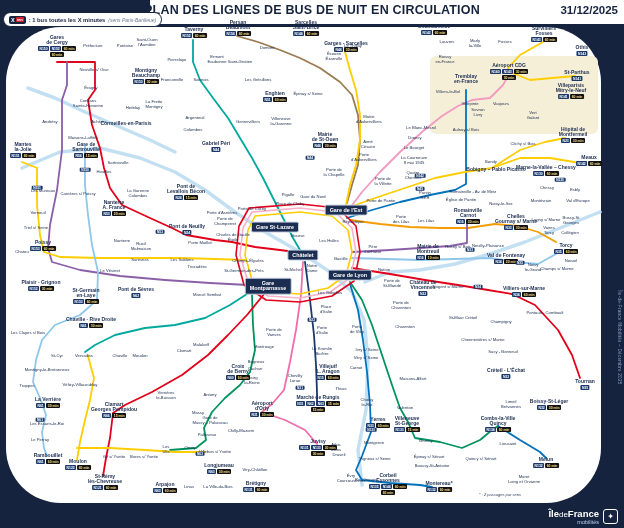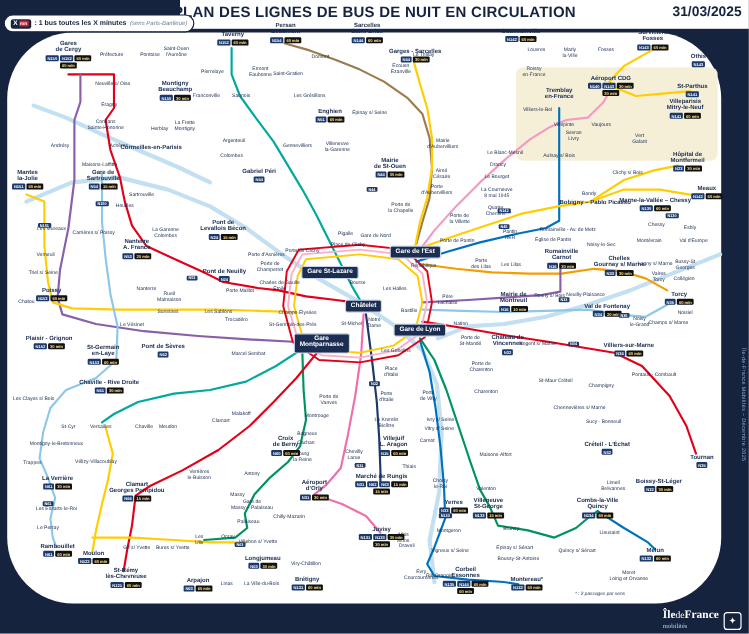--- a/index.html
+++ b/index.html
@@ -35,34 +35,34 @@
         border-radius:1px;}
   .bdgrow{position:absolute;transform:translate(-50%,0);display:flex;gap:1px;flex-wrap:wrap;
           justify-content:center;max-width:46px;}
   .bdg{font-size:3.4px;font-weight:bold;padding:.5px 1.5px;border-radius:1px;color:#fff;
        background:#1b3a6b;white-space:nowrap;}
   .bdg.time{background:#111111;color:#ffe08a;}
   .note{font-size:4px;font-style:italic;white-space:nowrap;}
   .credit{position:absolute;right:2px;top:290px;writing-mode:vertical-rl;
           font-size:4.5px;color:#8fa3c8;letter-spacing:.3px;}
   .footer-logo{position:absolute;right:6px;bottom:3px;display:flex;align-items:center;gap:4px;z-index:20;}
-  .fl-text{text-align:left;color:#fff;line-height:1;font-family:Liberation Serif, serif;}
+  .fl-text{text-align:right;color:#fff;line-height:1;}
   .fl-main{font-size:9.5px;font-weight:bold;}
   .fl-main .de{font-weight:normal;font-size:8px;}
   .fl-sub{font-size:5.5px;color:#bcd0ec;margin-top:1px;}
   .fl-icon{width:13px;height:13px;border:1.2px solid #fff;border-radius:3px;color:#fff;
            display:flex;align-items:center;justify-content:center;font-size:8px;}
 </style>
 </head>
 <body>
 
 <div class="stage">
   <div class="header">
     <div class="title">PLAN DES LIGNES DE BUS DE NUIT EN CIRCULATION</div>
-    <div class="date">31/03/2025</div>
+    <div class="date">31/12/2025</div>
   </div>
   <div class="corner-mask"></div>
 
   <div class="legend">
     <span class="lb">
       <span class="x">X</span>
       <span class="mn">mn</span>
     </span>
     <span class="lt">: 1 bus toutes les X minutes</span>
     <span class="ln">(sens Paris-Banlieue)</span>

